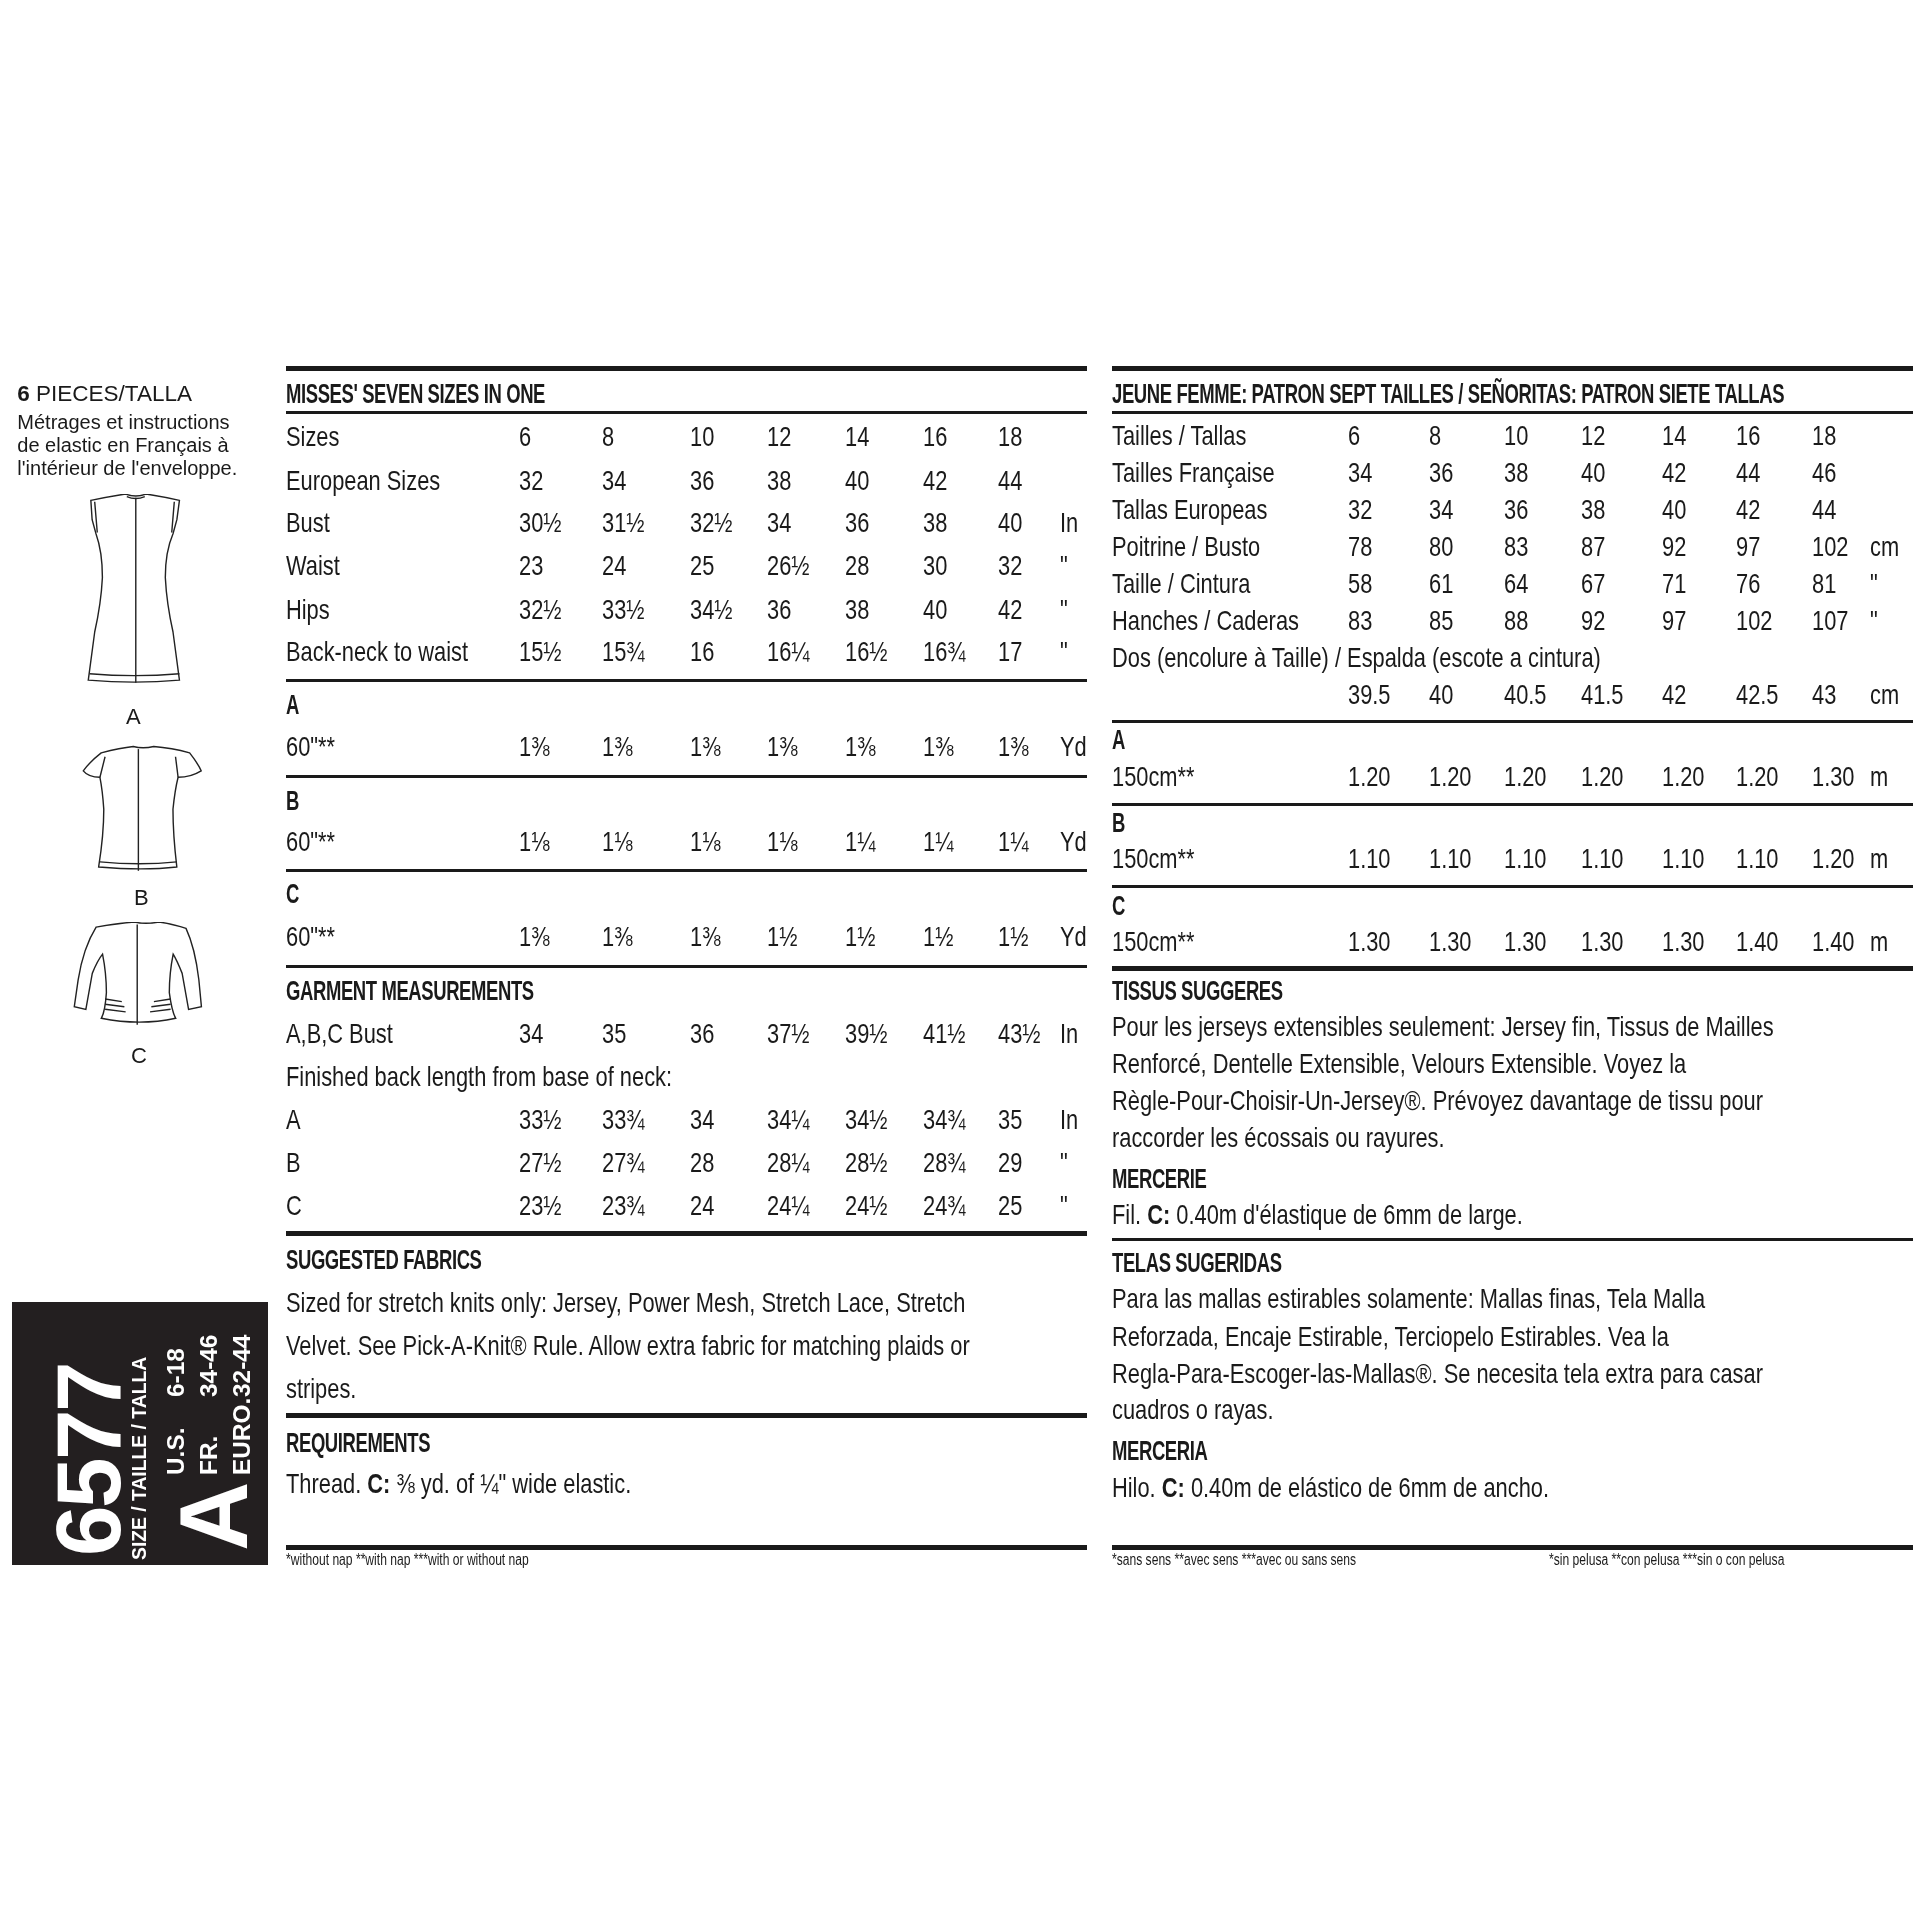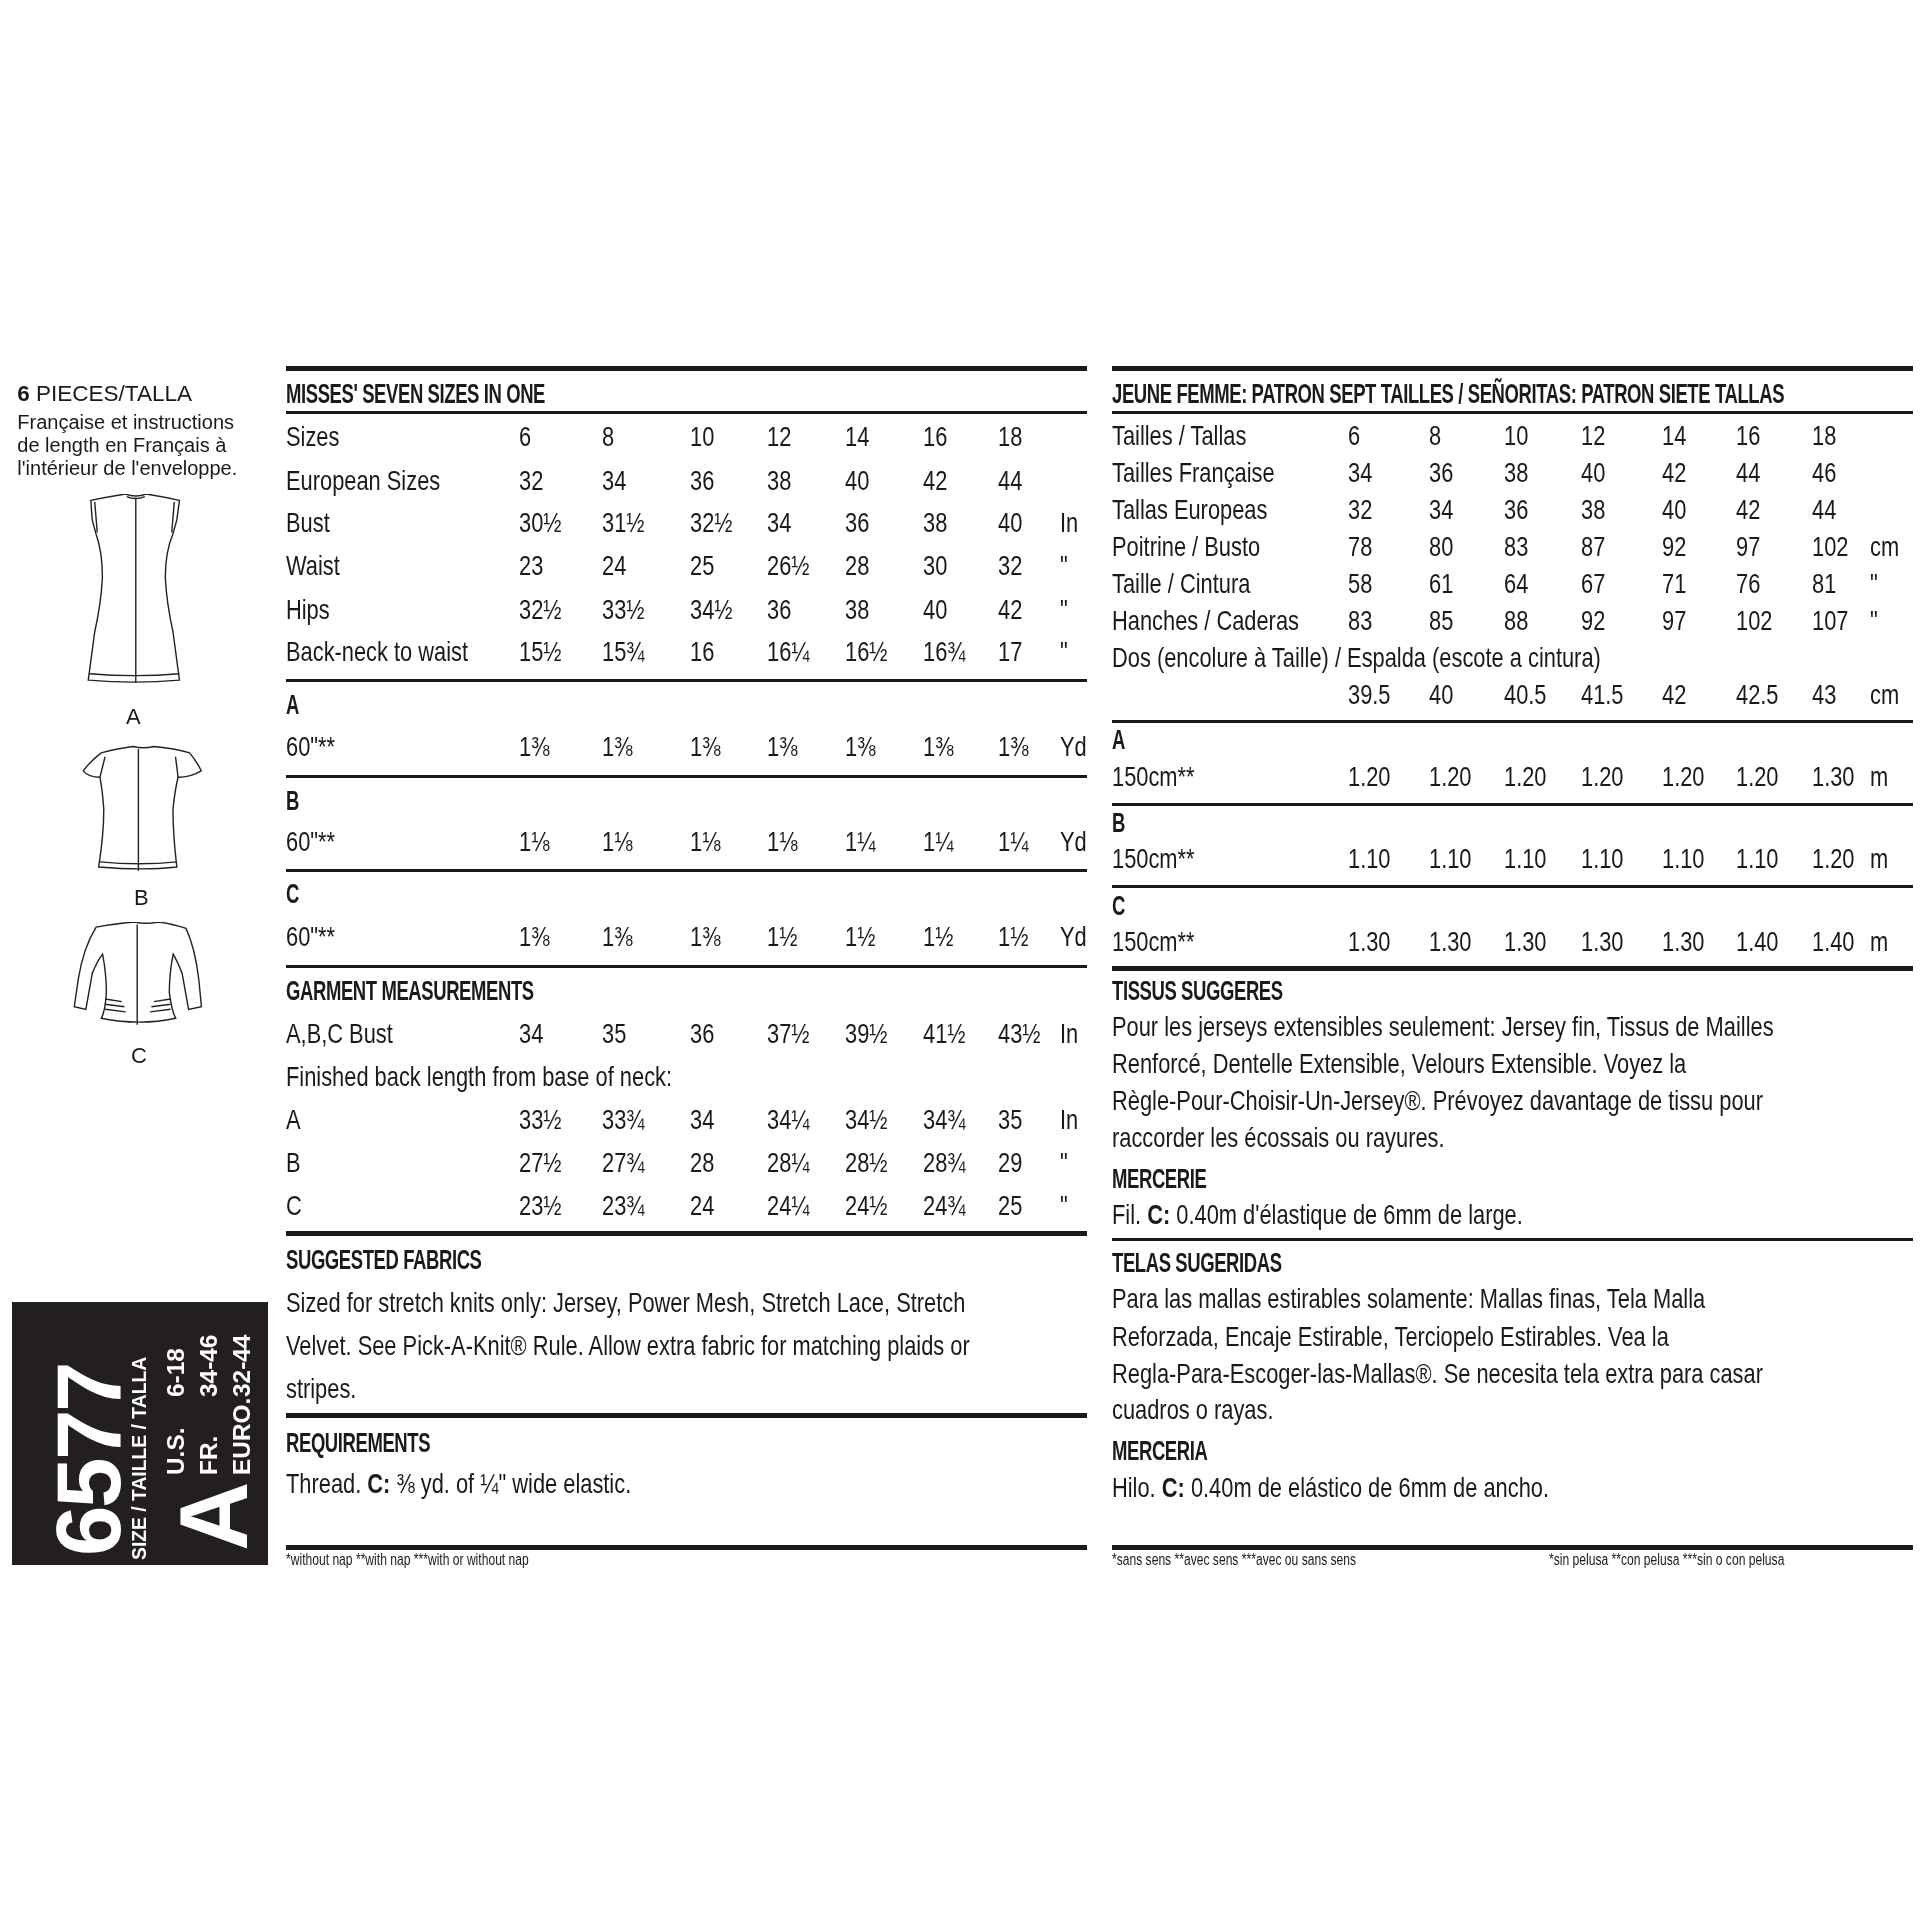--- a/index.html
+++ b/index.html
@@ -26,22 +26,22 @@
   svg.garment path, svg.garment line { fill: none; stroke: #222; stroke-width: 2.2; }
 </style>
 </head>
 <body>
 
 <div id="pieces" class="abs">
   <b>6</b>
   <span>PIECES/TALLA</span>
 </div>
 <div id="fr-note" class="abs">
-  <div>Française et instructions</div>
-  <div>de length en Français à</div>
+  <div>Métrages et instructions</div>
+  <div>de elastic en Français à</div>
   <div>l'intérieur de l'enveloppe.</div>
 </div>
 
 <svg class="garment" style="left:83px;top:494px" width="103" height="199" viewBox="0 0 160 310">
   <path d="M12,10 Q40,4 66,0 Q82,6 98,0 Q124,4 150,10 L146,40 L140,62 Q128,90 128,130 Q130,170 140,215 L150,290 Q80,296 8,290 L18,215 Q28,170 30,130 Q30,90 20,62 L14,40 Z"></path>
   <path d="M18,12 L22,60 M142,12 L138,60"></path>
   <path d="M68,4 Q82,10 96,4"></path>
   <line x1="82" y1="6" x2="82" y2="294"></line>
   <path d="M10,280 Q80,286 150,280"></path>
 </svg>

